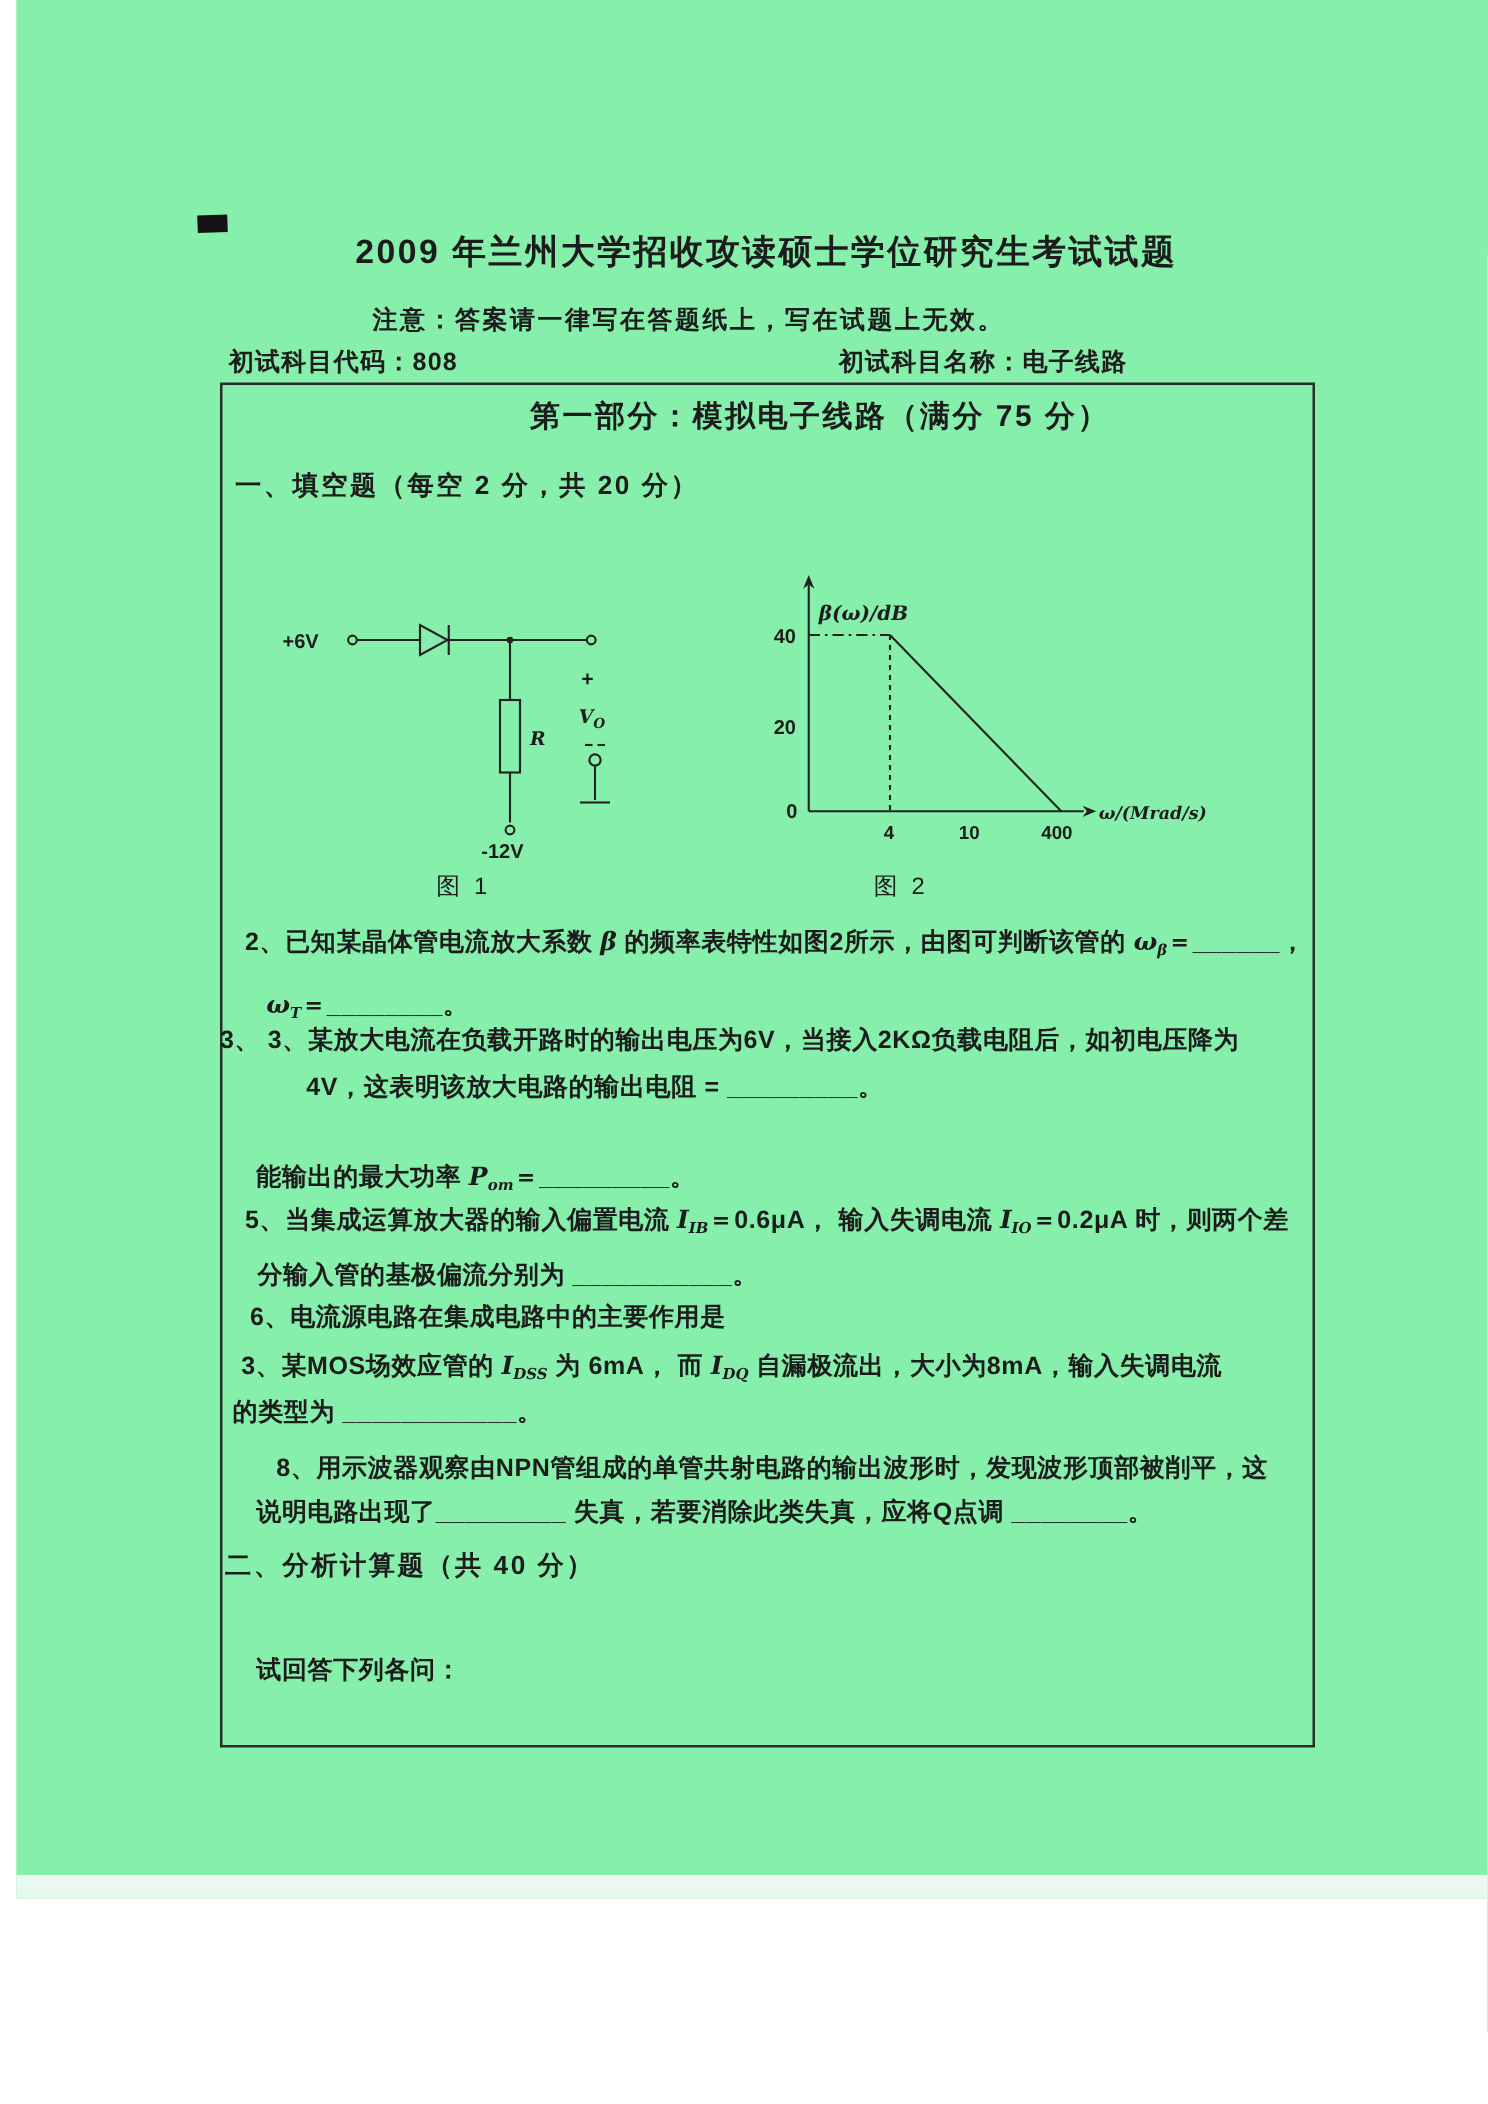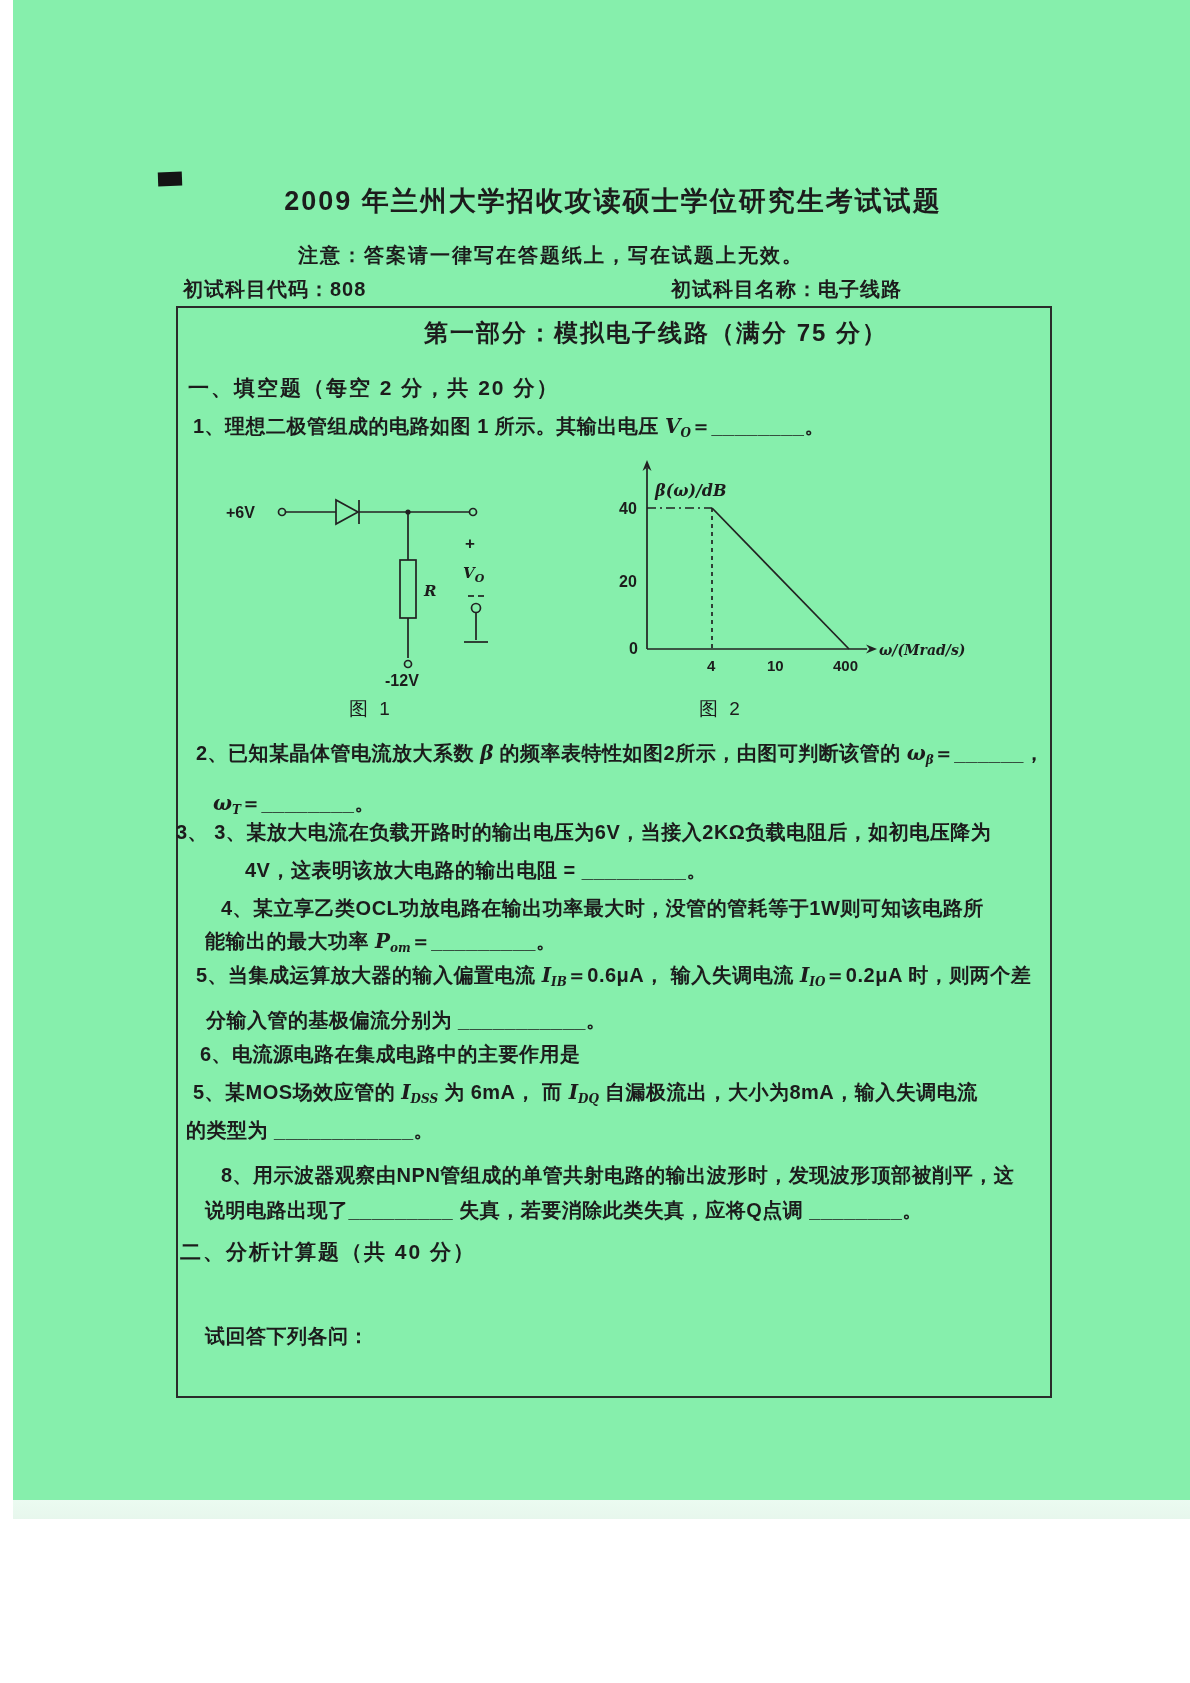--- a/index.html
+++ b/index.html
@@ -62,21 +62,20 @@
   <div class="title">2009 年兰州大学招收攻读硕士学位研究生考试试题</div>
   <div class="notice">注意：答案请一律写在答题纸上，写在试题上无效。</div>
   <div class="codeline code">初试科目代码：808</div>
   <div class="codeline sname">初试科目名称：电子线路</div>
 
   <div class="qbox"></div>
 
   <div class="part1">第一部分：模拟电子线路（满分 75 分）</div>
   <div class="sec l-sec1">一、填空题（每空 2 分，共 20 分）</div>
 
-  <div class="line l-q1"><span>1、理想二极管组成的电路如图 1 所示。其输出电压 </span><span class="seg-i">V</span><span class="seg-sub">O</span><span>＝</span><span>________</span><span>。</span></div>
 
   <svg class="fig1" style="left:205px;top:456px;width:280px;height:228px;" viewBox="0 0 280 228">
     <text x="8" y="62" font-size="16">+6V</text>
     <circle cx="64" cy="56" r="3.5"></circle>
     <line x1="68" y1="56" x2="118" y2="56"></line>
     <path d="M118 44 L118 68 L140 56 Z"></path>
     <line x1="141" y1="44" x2="141" y2="68"></line>
     <line x1="141" y1="56" x2="251" y2="56"></line>
     <circle class="fill" cx="190" cy="56" r="2.6"></circle>
     <circle cx="255" cy="56" r="3.5"></circle>
@@ -115,26 +114,25 @@
     <text x="270" y="207" font-size="14" class="svg-var">ω/(Mrad/s)</text>
   </svg>
 
   <div class="cap cap1">图 1</div>
   <div class="cap cap2">图 2</div>
 
   <div class="line l-q2a"><span>2、已知某晶体管电流放大系数 </span><span class="seg-i">β</span><span> 的频率表特性如图2所示，由图可判断该管的  </span><span class="seg-i">ω</span><span class="seg-sub">β</span><span>＝</span><span>______</span><span>，</span></div>
   <div class="line l-q2b"><span class="seg-i">ω</span><span class="seg-sub">T</span><span>＝</span><span>________</span><span>。</span></div>
   <div class="line l-q3a"><span>3、 3、某放大电流在负载开路时的输出电压为6V，当接入2KΩ负载电阻后，如初电压降为</span></div>
   <div class="line l-q3b"><span>4V，这表明该放大电路的输出电阻 = </span><span>_________</span><span>。</span></div>
-  <div class="line l-q4a"><span>4、某立享乙类OCL功放电路在输出功率最大时，没管的管耗等于1W则可知该电路所</span></div>
   <div class="line l-q4b"><span>能输出的最大功率 </span><span class="seg-i">P</span><span class="seg-sub">om</span><span>＝</span><span>_________</span><span>。</span></div>
   <div class="line l-q5a"><span>5、当集成运算放大器的输入偏置电流 </span><span class="seg-i">I</span><span class="seg-sub">IB</span><span>＝0.6μA，  输入失调电流 </span><span class="seg-i">I</span><span class="seg-sub">IO</span><span>＝0.2μA 时，则两个差</span></div>
   <div class="line l-q5b"><span>分输入管的基极偏流分别为 </span><span>___________</span><span>。</span></div>
   <div class="line l-q6"><span>6、电流源电路在集成电路中的主要作用是</span></div>
-  <div class="line l-q7a"><span>5、某MOS场效应管的 </span><span class="seg-i">I</span><span class="seg-sub">DSS</span><span> 为 6mA，  而 </span><span class="seg-i">I</span><span class="seg-sub">DQ</span><span> 自漏极流出，大小为8mA，输入失调电流</span></div>
+  <div class="line l-q7a"><span>3、某MOS场效应管的 </span><span class="seg-i">I</span><span class="seg-sub">DSS</span><span> 为 6mA，  而 </span><span class="seg-i">I</span><span class="seg-sub">DQ</span><span> 自漏极流出，大小为8mA，输入失调电流</span></div>
   <div class="line l-q7b"><span>的类型为 </span><span>____________</span><span>。</span></div>
   <div class="line l-q8a"><span>8、用示波器观察由NPN管组成的单管共射电路的输出波形时，发现波形顶部被削平，这</span></div>
   <div class="line l-q8b"><span>说明电路出现了</span><span>_________</span><span> 失真，若要消除此类失真，应将Q点调 </span><span>________</span><span>。</span></div>
   <div class="sec l-sec2">二、分析计算题（共 40 分）</div>
   <div class="line l-s2q1b"><span>试回答下列各问：</span></div>
 
   <div class="shade-bottom"></div>
 </div>
 
 </body></html>

